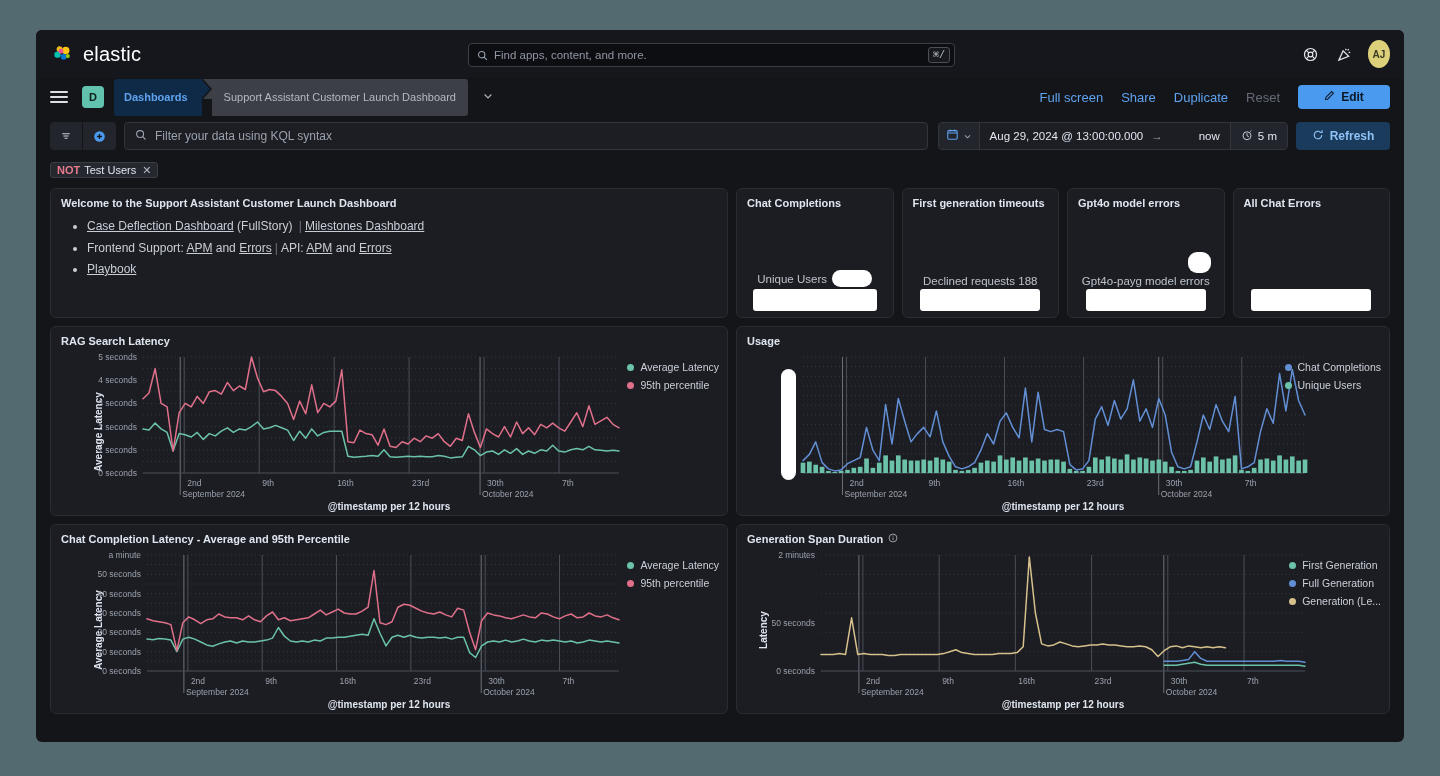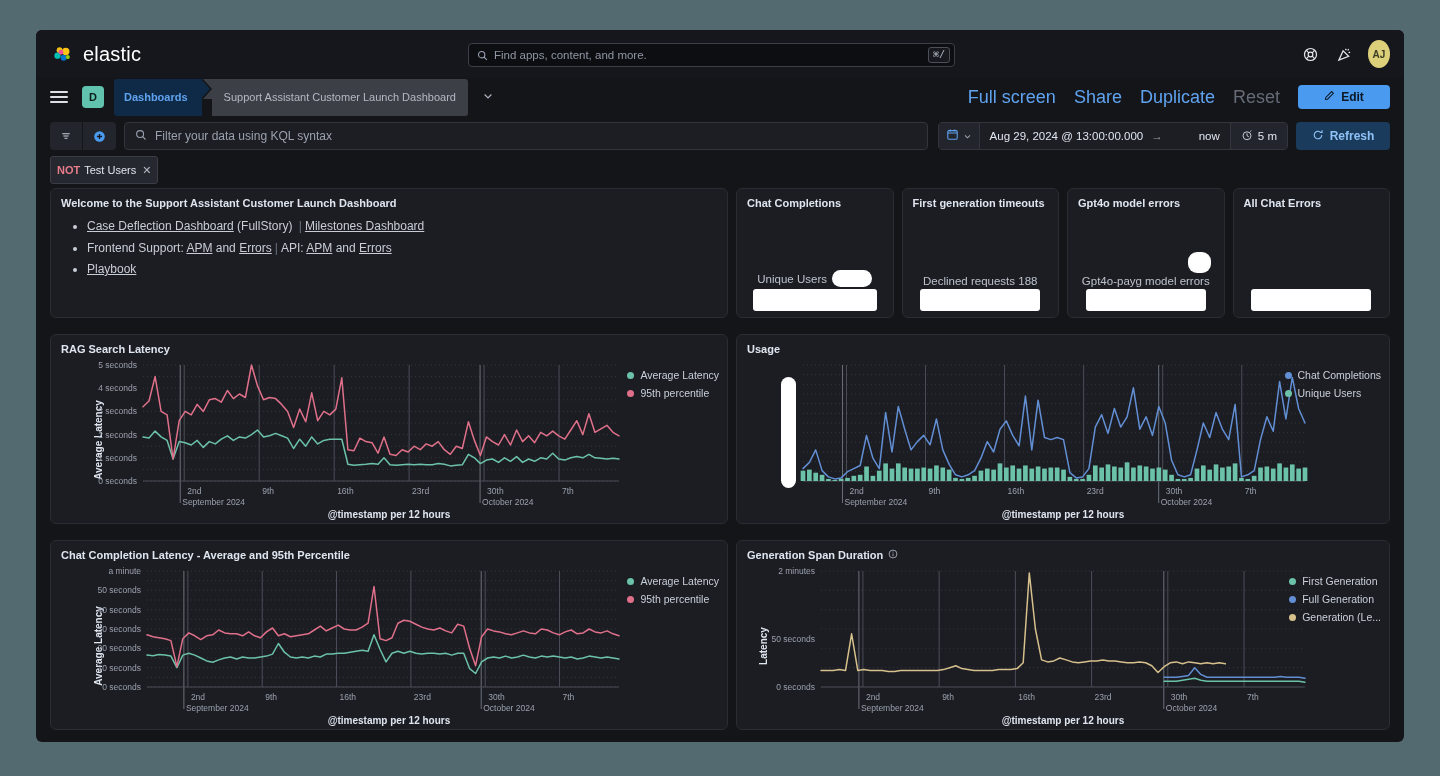--- a/index.html
+++ b/index.html
@@ -21,21 +21,21 @@
   }
 
   
   .top-header {
     height: 48px; flex: 0 0 48px;
     background: #16171c;
     display: flex; align-items: center;
     padding: 0 16px;
     position: relative;
   }
-  .brand { display: flex; align-items: flex-end; gap: 9px; }
+  .brand { display: flex; align-items: center; gap: 9px; }
   .brand-name { color: #ffffff; font-size: 20px; letter-spacing: .2px; }
   .logo-svg { display:block; }
 
   .global-search {
     position: absolute; left: 432px; top: 13px;
     width: 487px; height: 24px;
     background: #0d0e11;
     border: 1px solid #3b3f47;
     border-radius: 4px;
     display: flex; align-items: center;
@@ -116,21 +116,21 @@
     border-left: 9px solid transparent;
     border-top: 10px solid #3c3f46;
     border-bottom: 10px solid #3c3f46;
   }
   .crumb-caret { color: #aab1bd; margin-left: 14px; font-size: 11px; cursor:pointer; }
 
   .crumb-actions {
     position: absolute; right: 14px; top: 0; height: 38px;
     display: flex; align-items: center; gap: 18px;
   }
-  .link-btn { color: #5fa3f0; font-size: 18px; cursor: pointer; }
+  .link-btn { color: #5fa3f0; font-size: 13px; cursor: pointer; }
   .link-btn.disabled { color: #656b77; cursor: default; }
   .edit-btn {
     background: #4a9bf0; color: #0b1723;
     font-size: 12px; font-weight: bold;
     height: 24px; border-radius: 4px;
     display: flex; align-items: center; gap: 6px;
     padding: 0 14px; cursor: pointer;
     min-width: 92px; justify-content: center;
   }
 
@@ -193,31 +193,31 @@
     margin-left: 8px; height: 28px; min-width: 94px;
     background: #1b3b5c; color: #8ec1f5;
     border-radius: 4px; font-size: 12px; font-weight: bold;
     display: flex; align-items: center; justify-content: center; gap: 6px;
     cursor: pointer;
   }
 
   
   .filter-row { flex: 0 0 28px; padding: 0 14px; display: flex; align-items: center; }
   .filter-pill {
-    height: 28px; background: #26282f; border: 1px solid #3a3d45;
+    height: 16px; background: #26282f; border: 1px solid #3a3d45;
     border-radius: 3px; display: flex; align-items: center; gap: 4px;
     padding: 0 6px; font-size: 11px; color: #dfe5ef; cursor: pointer;
   }
   .filter-pill .neg { color: #e87b8c; font-weight: bold; }
   .filter-pill .x { color: #b5bbc6; font-size: 11px; margin-left: 2px; }
 
   
   .dash {
     flex: 1; padding: 4px 14px 14px 14px;
-    display: flex; flex-direction: column; gap: 16px;
+    display: flex; flex-direction: column; gap: 8px;
     overflow: hidden;
   }
   .row { display: flex; gap: 8px; }
   .panel {
     background: #1c1d23;
     border: 1px solid #2a2c33;
     border-radius: 6px;
     position: relative;
     overflow: hidden;
   }

